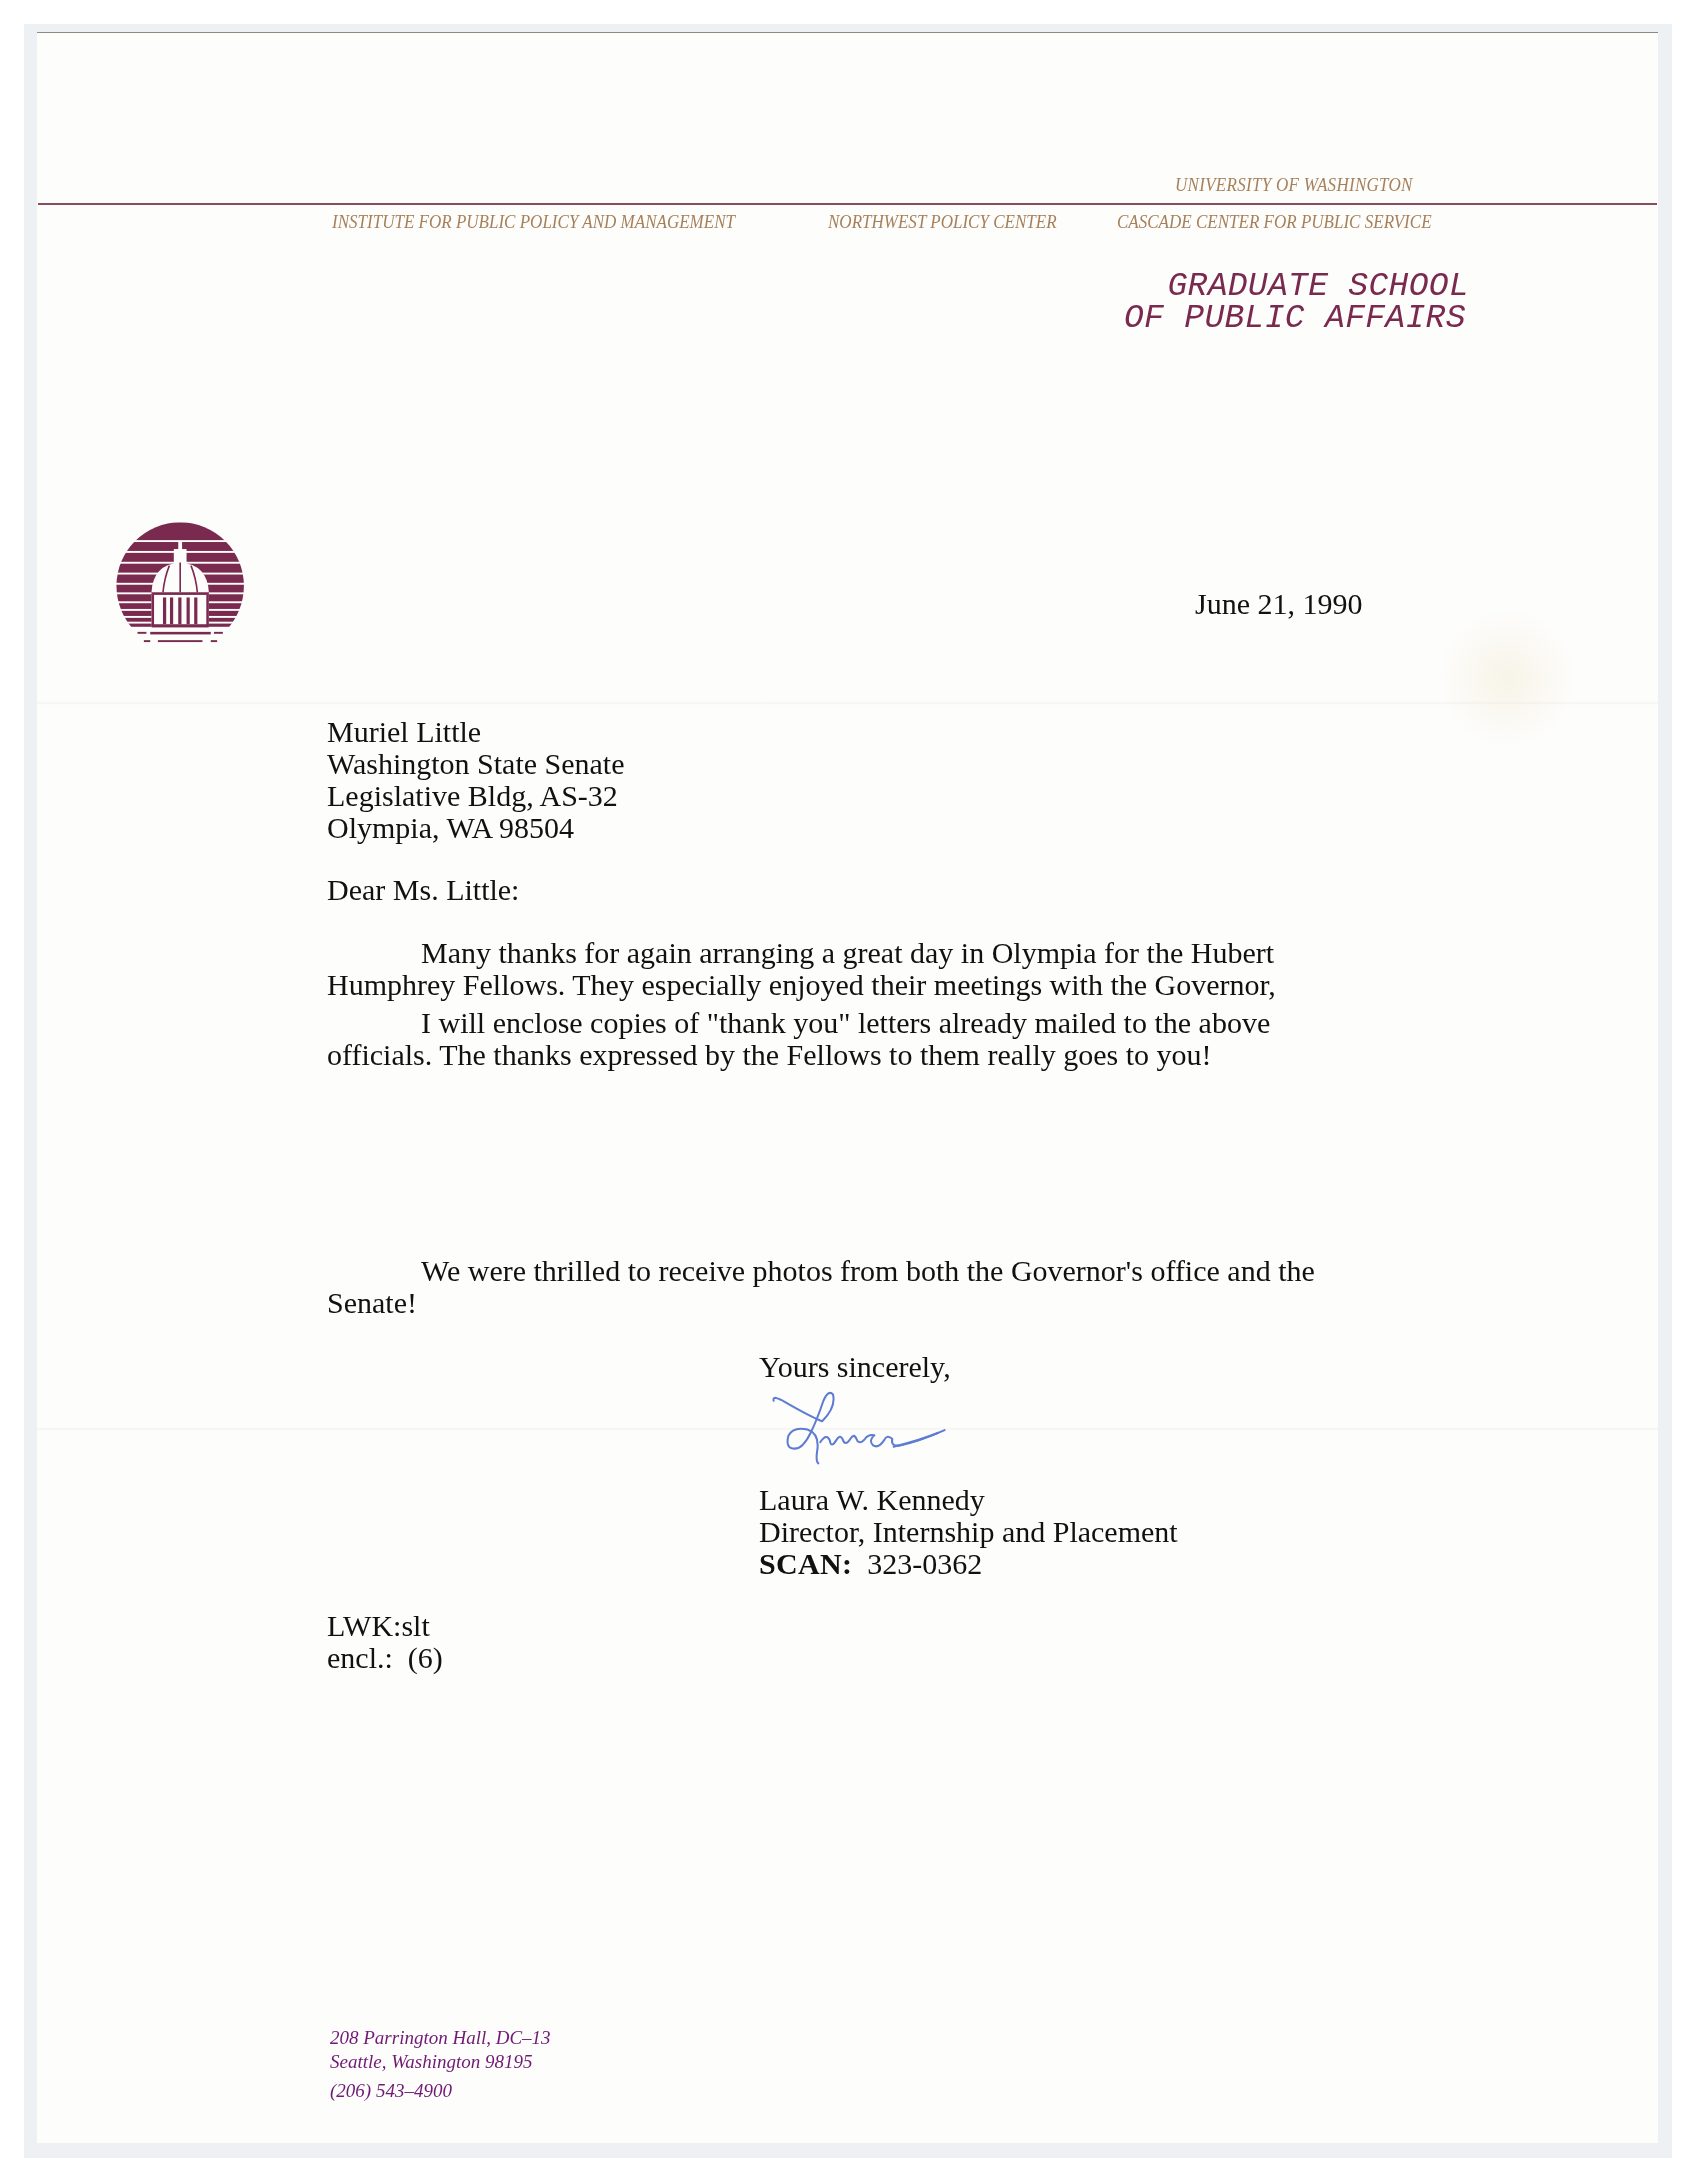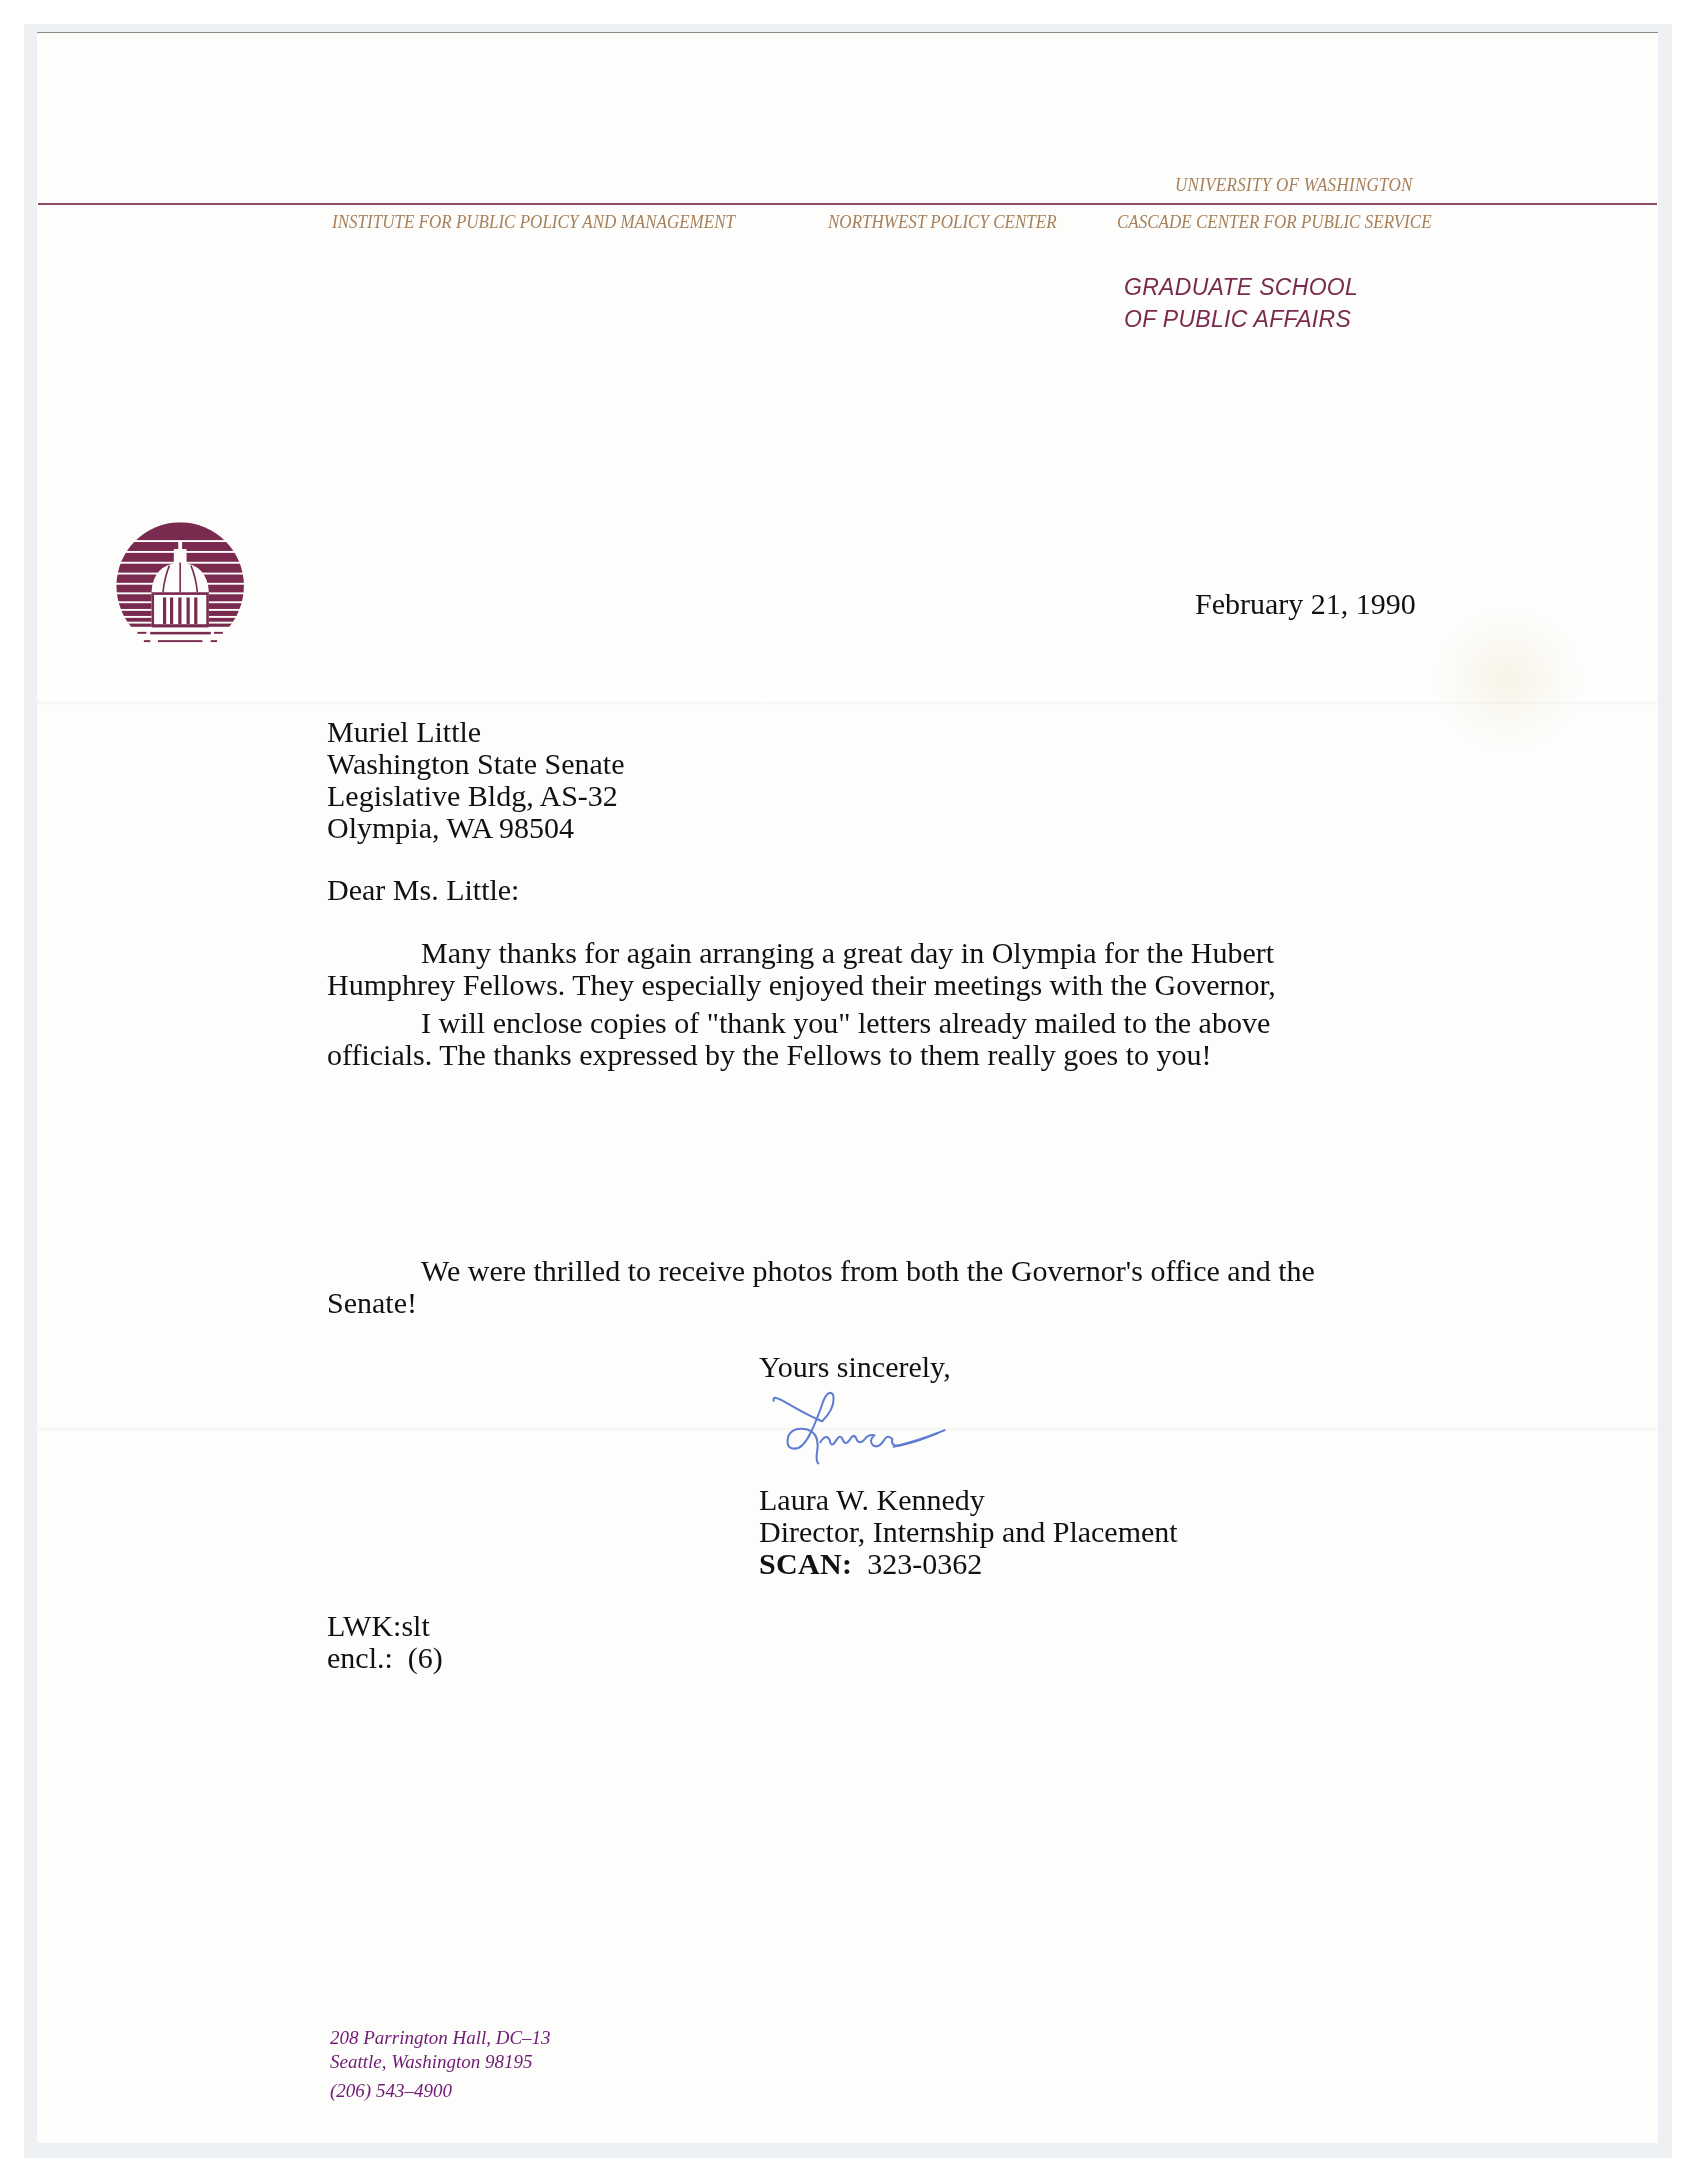--- a/index.html
+++ b/index.html
@@ -65,25 +65,26 @@
     }
     .lh-sub {
       font-family: "Liberation Serif", serif;
       font-style: italic;
       font-size: 18.5px;
       color: #a7805a;
       transform: scaleX(0.92);
       transform-origin: left top;
     }
     .lh-school {
-      font-family: Liberation Sans, sans-serif;
-      font-style: italic;
-      font-size: 23px;
+      font-family: Liberation Mono, monospace;
+      font-style: italic;
+      font-size: 33px;
       line-height: 32px;
       color: #7a2a4e;
+      text-align: right;
       letter-spacing: 0.3px;
     }
 
     
     .logo { position: absolute; left: 75px; top: 489px; width: 137px; height: 128px; }
 
     
     .body-text {
       font-family: "Liberation Serif", serif;
       font-size: 30px;
@@ -181,21 +182,21 @@
       <rect x="62" y="160" width="90" height="5"></rect>
       <rect x="60" y="172" width="95" height="4"></rect>
       <rect x="72" y="185" width="70" height="3"></rect>
       <rect x="40" y="172" width="14" height="3"></rect>
       <rect x="160" y="172" width="14" height="3"></rect>
       <rect x="50" y="185" width="10" height="3"></rect>
       <rect x="155" y="185" width="10" height="3"></rect>
     </g>
   </svg>
 
-  <div class="abs body-text" style="left:1158px; top:555px;">February 21, 1990</div>
+  <div class="abs body-text" style="left:1158px; top:555px;">June 21, 1990</div>
 
   <div class="abs body-text" style="left:290px; top:683px;">
     <span style="display:block">Muriel Little</span>
     <span style="display:block">Washington State Senate</span>
     <span style="display:block">Legislative Bldg, AS-32</span>
     <span style="display:block">Olympia, WA  98504</span>
   </div>
 
   <div class="abs body-text" style="left:290px; top:841px;text-align:center;">Dear Ms. Little:</div>
 

